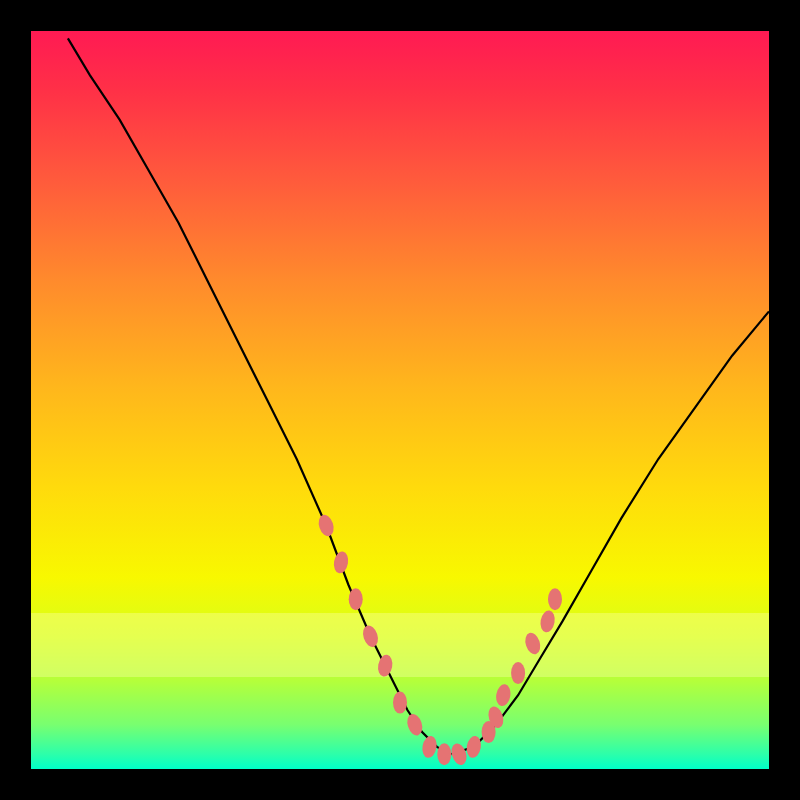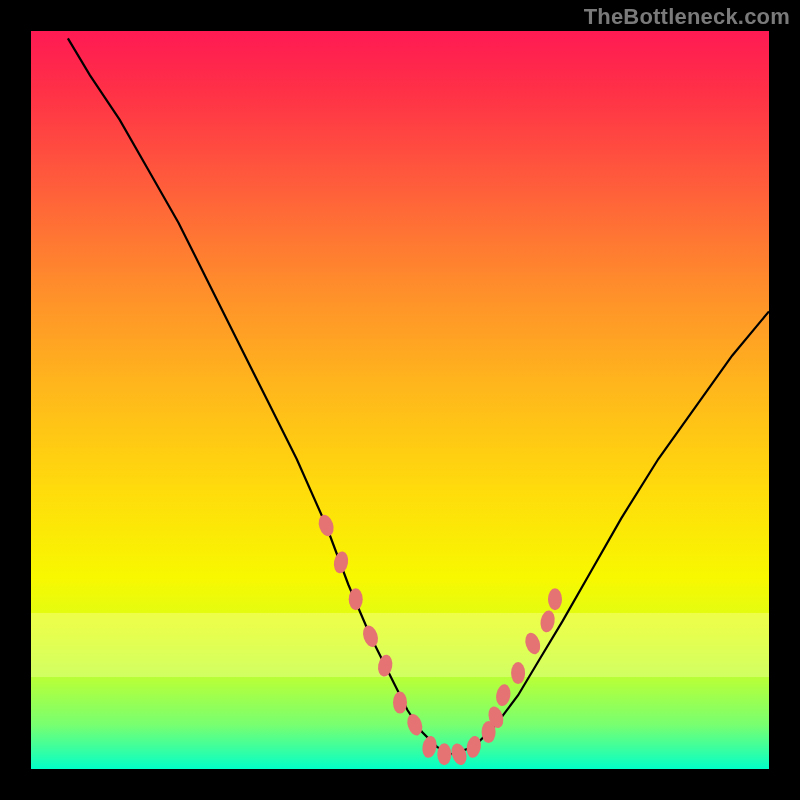--- a/index.html
+++ b/index.html
@@ -93,14 +93,13 @@
         <ellipse cx="457.6" cy="701.1" rx="7" ry="11" transform="rotate(0 457.6 701.1)" fill="#e57373"></ellipse>
         <ellipse cx="464.9" cy="686.3" rx="7" ry="11" transform="rotate(-18 464.9 686.3)" fill="#e57373"></ellipse>
         <ellipse cx="472.3" cy="664.2" rx="7" ry="11" transform="rotate(10 472.3 664.2)" fill="#e57373"></ellipse>
         <ellipse cx="487.1" cy="642.1" rx="7" ry="11" transform="rotate(0 487.1 642.1)" fill="#e57373"></ellipse>
         <ellipse cx="501.8" cy="612.5" rx="7" ry="11" transform="rotate(-18 501.8 612.5)" fill="#e57373"></ellipse>
         <ellipse cx="516.6" cy="590.4" rx="7" ry="11" transform="rotate(10 516.6 590.4)" fill="#e57373"></ellipse>
         <ellipse cx="524.0" cy="568.3" rx="7" ry="11" transform="rotate(0 524.0 568.3)" fill="#e57373"></ellipse>
       </g>
   </svg>
 
-  <div class="watermark">TheBottleneck.com</div>
 </div>
 
 </body></html>

